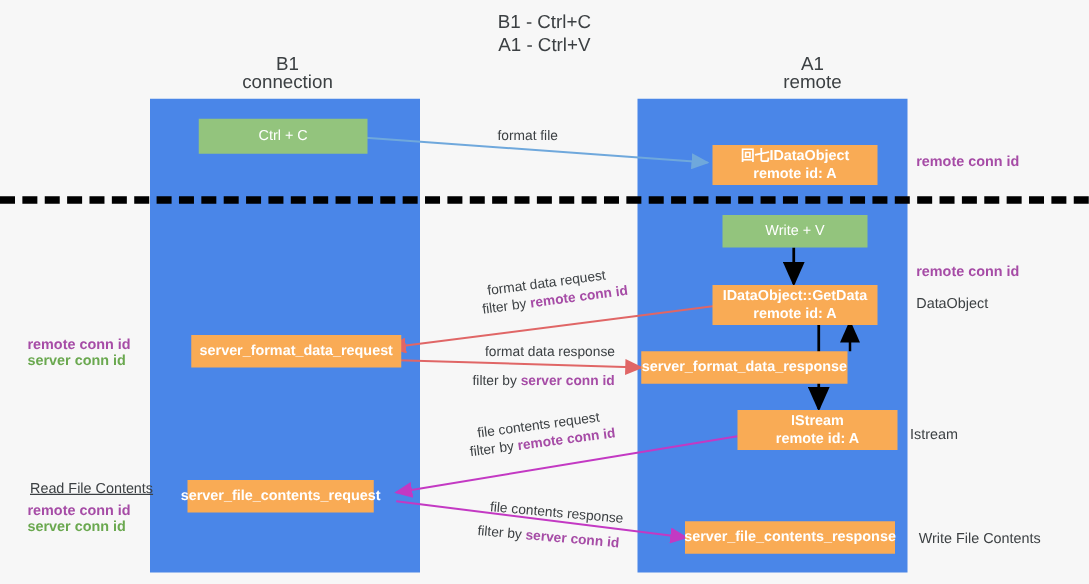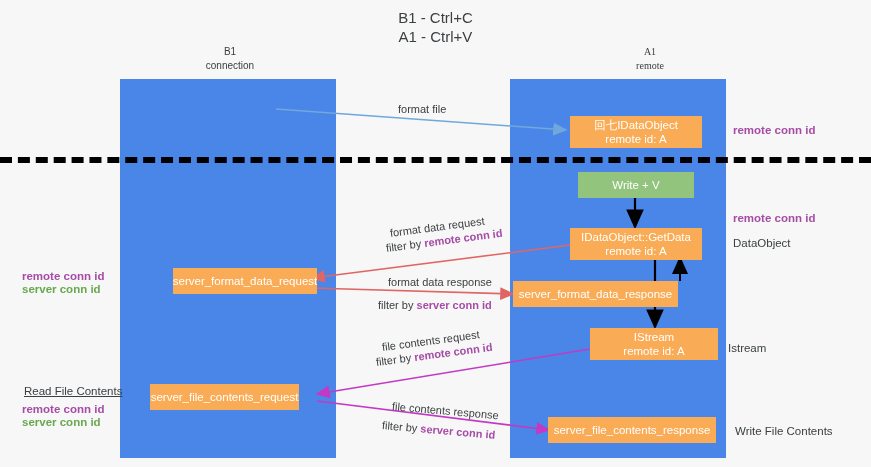--- a/index.html
+++ b/index.html
@@ -26,27 +26,27 @@
     text-align: center;
     font-size: 15px;
     line-height: 19px;
     color: #3c4043;
     white-space: pre-line;
   }
 
   
   .col-head {
     text-align: center;
-    font-size: 10px;
+    font-size: 15px;
     line-height: 14px;
     color: #3c4043;
     white-space: pre-line;
   }
   #head-b1 { left: 140px; top: 45px; width: 180px; }
-  #head-a1 { left: 560px; top: 45px; width: 180px; font-family: Liberation Serif, serif; }
+  #head-a1 { left: 560px; top: 45px; width: 180px; }
 
   
   .lane {
     background: #4a86e8;
     top: 79px;
     height: 379px;
   }
   #lane-b1 { left: 120px; width: 216px; }
   #lane-a1 { left: 510px; width: 216px; }
 
@@ -65,21 +65,21 @@
     align-items: center;
     justify-content: center;
     color: #ffffff;
     font-size: 11.5px;
     line-height: 14px;
     text-align: center;
     white-space: pre-line;
     padding: 2px 4px;
   }
   .green  { background: #93c47d; }
-  .orange { background: #f9ab55; }
+  .orange { background: #f9ab55; font-weight: bold; }
 
   
   .side-label {
     font-size: 11.5px;
     line-height: 15px;
     color: #3c4043;
     white-space: pre-line;
   }
   .conn-label {
     font-size: 11.5px;
@@ -153,30 +153,31 @@
 
     <path d="M655,259 L655,327" stroke="#000000" stroke-width="2.2" fill="none" marker-end="url(#ah-blk)"></path>
 
     <path d="M590,349 L317,394" stroke="#c339c3" stroke-width="1.6" fill="none" marker-end="url(#ah-mag)"></path>
 
     <path d="M317,401 L549,430" stroke="#c339c3" stroke-width="1.6" fill="none" marker-end="url(#ah-mag)"></path>
   </svg>
 
   <div class="abs" id="divider"></div>
 
+  <div class="abs box green" style="left:159px; top:95px; width:135px; height:28px;">Ctrl + C</div>
 
   <div class="abs box orange" style="left:570px; top:116px; width:132px; height:32px;">回七IDataObject
 remote id: A</div>
 
   <div class="abs box green" style="left:578px; top:172px; width:116px; height:26px;">Write + V</div>
 
   <div class="abs box orange" style="left:570px; top:228px; width:132px; height:32px;">IDataObject::GetData
 remote id: A</div>
 
-  <div class="abs box orange" style="left:153px; top:268px; width:144px; height:26px;margin-left:20px;">server_format_data_request</div>
+  <div class="abs box orange" style="left:153px; top:268px; width:168px; height:26px;">server_format_data_request</div>
 
   <div class="abs box orange" style="left:513px; top:281px; width:165px; height:26px;">server_format_data_response</div>
 
   <div class="abs box orange" style="left:590px; top:328px; width:128px; height:32px;">IStream
 remote id: A</div>
 
   <div class="abs box orange" style="left:150px; top:384px; width:149px; height:26px;">server_file_contents_request</div>
 
   <div class="abs box orange" style="left:548px; top:417px; width:168px; height:26px;text-align:right;">server_file_contents_response</div>
 

